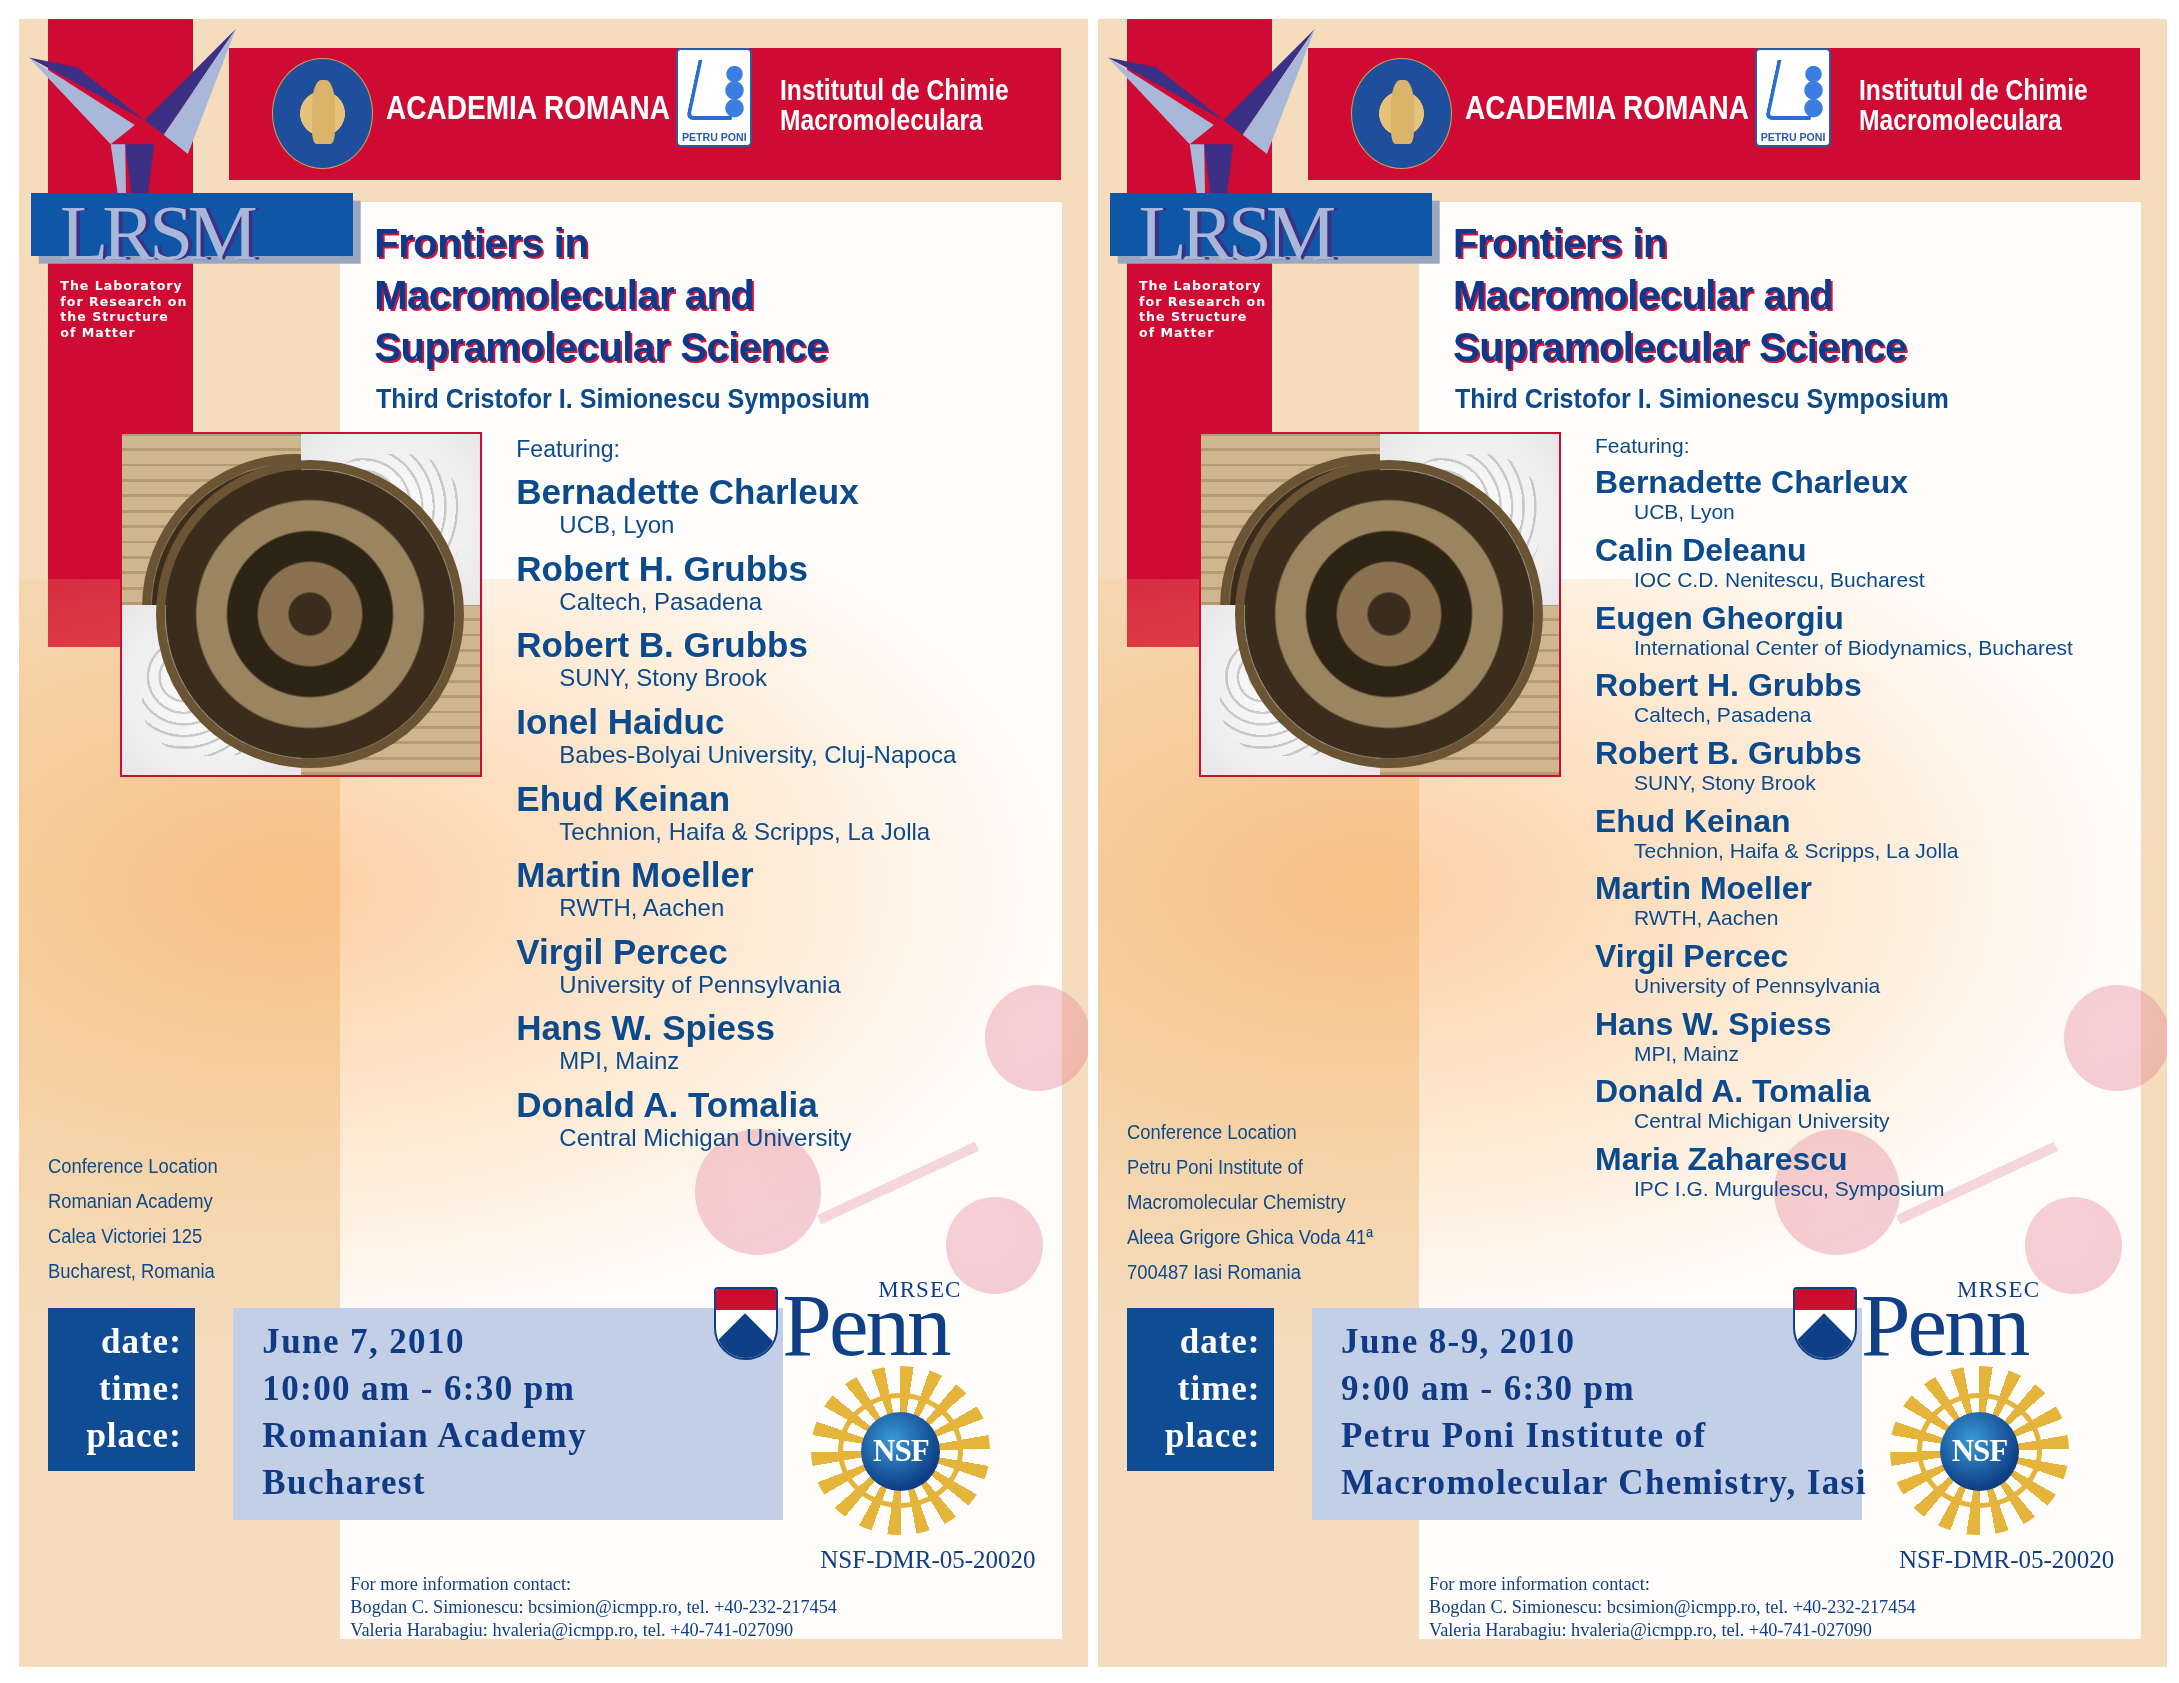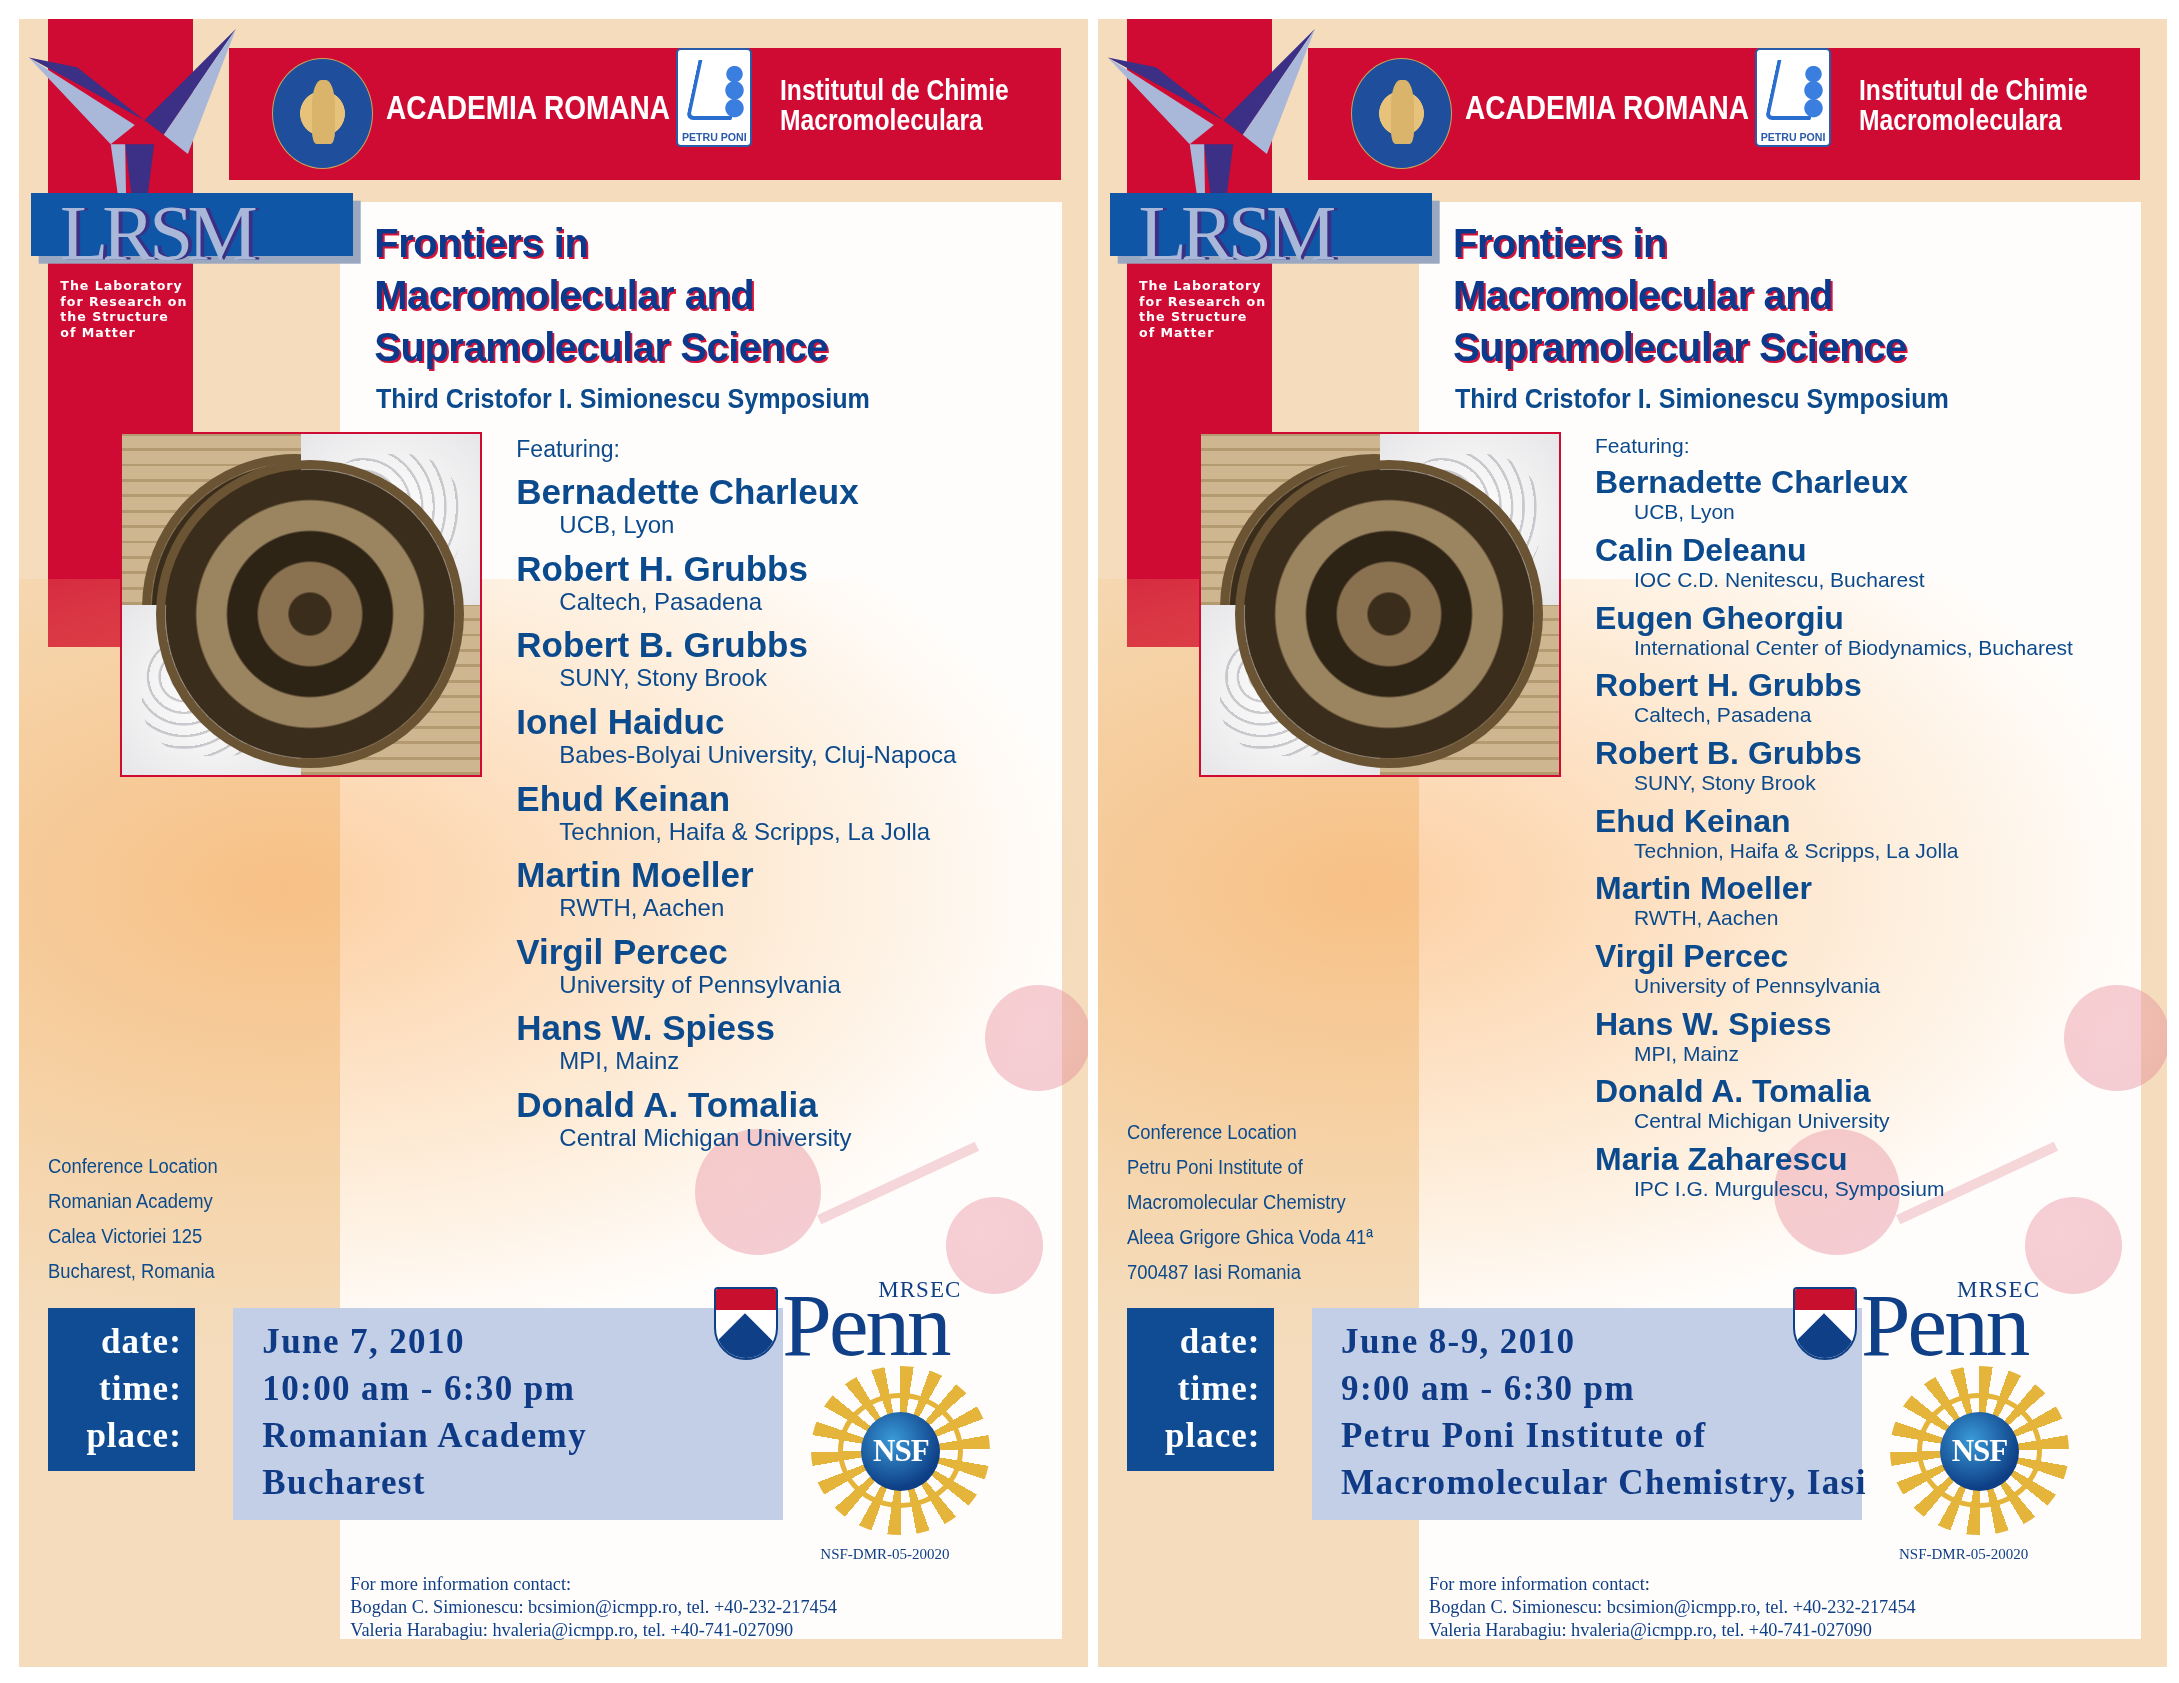--- a/index.html
+++ b/index.html
@@ -71,21 +71,21 @@
   .shield .chevron { position:absolute; left:7.7px; top:25px; width:42px; height:42px; background:#0f3f86; transform:rotate(45deg); top:33px; }
   .mrsec { position:absolute; left:164px; top:-1.9px; font-family:"Liberation Serif", serif; color:#0f3f86; font-size:23px; letter-spacing:1px;text-align:right; }
   .penn-word { position:absolute; left:68px; top:1.9px; font-family:"Liberation Serif", serif; color:#0f3f86; font-size:89px; line-height:89px; letter-spacing:-2.9px; }
 
   
   .nsf { position:absolute; left:792px; top:1347px; width:179px; height:169px; border-radius:50%;
      background: repeating-conic-gradient(#e5b43a 0 9deg, transparent 9deg 20deg); }
   .nsf-ring { position:absolute; inset:27px; border-radius:50%; border:5.8px solid #e5b43a; }
   .nsf-globe { position:absolute; left:50px; top:46px; width:79px; height:79px; border-radius:50%; background:radial-gradient(circle at 40% 35%, #3a9ad8, #0e3f86 70%); }
   .nsf-text { position:absolute; left:0; right:0; top:21px; text-align:center; color:#fff; font-family:"Liberation Serif", serif; font-weight:bold; font-size:31px; letter-spacing:-1px; }
-  .grant { position:absolute; left:801px; top:1527px; color:#0f3f86; font-family:"Liberation Serif", serif; font-size:15px; white-space:nowrap; }
+  .grant { position:absolute; left:801px; top:1527px; color:#0f3f86; font-family:"Liberation Serif", serif; font-size:25px; white-space:nowrap; }
 
   
   .contact { position:absolute; left:331px; top:1554px; color:#0f3f86; font-family:"Liberation Serif", serif; font-size:18.3px; line-height:23px; white-space:nowrap; }
   .contact b { font-weight:normal; }
 </style>
 </head>
 <body>
 
 <div class="poster left">
   <div class="red-strip"></div>

